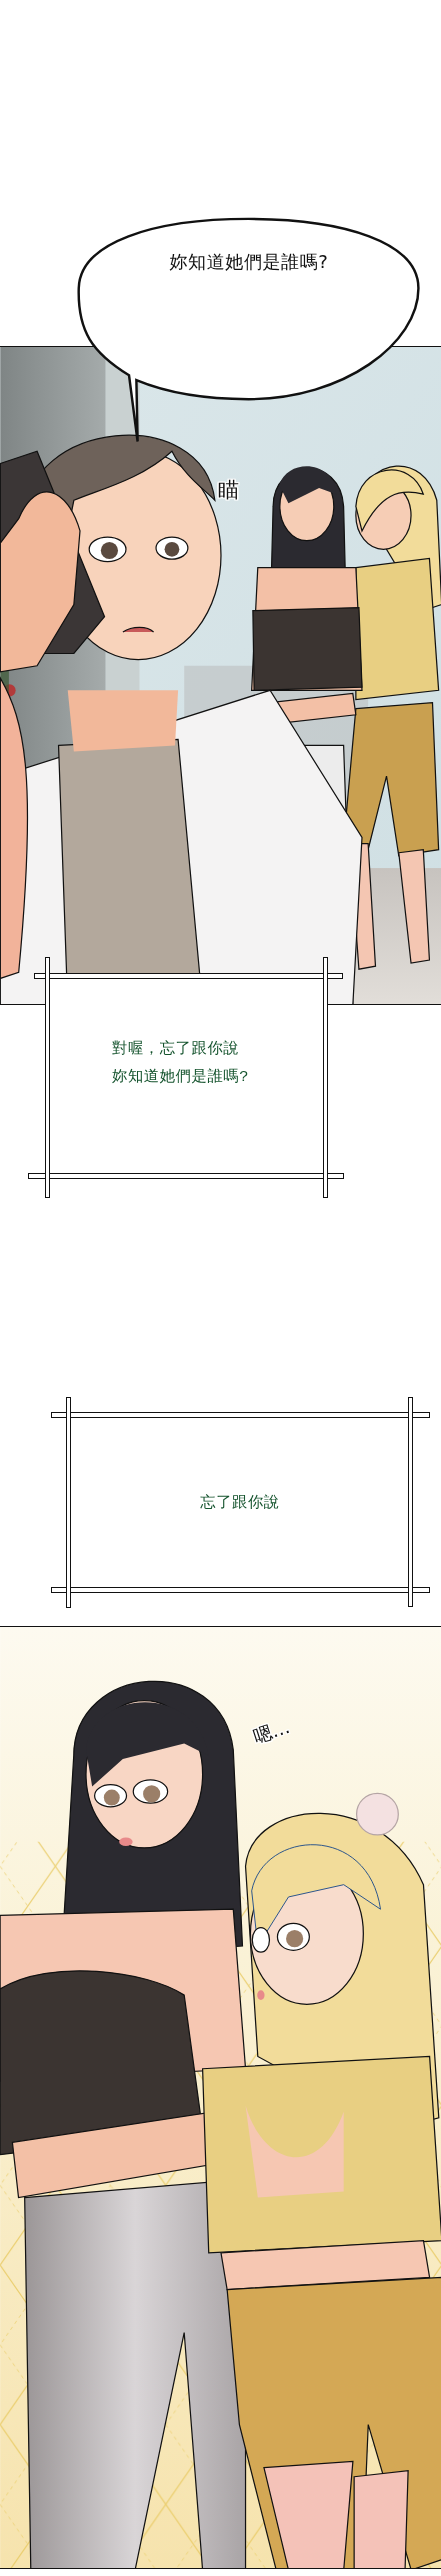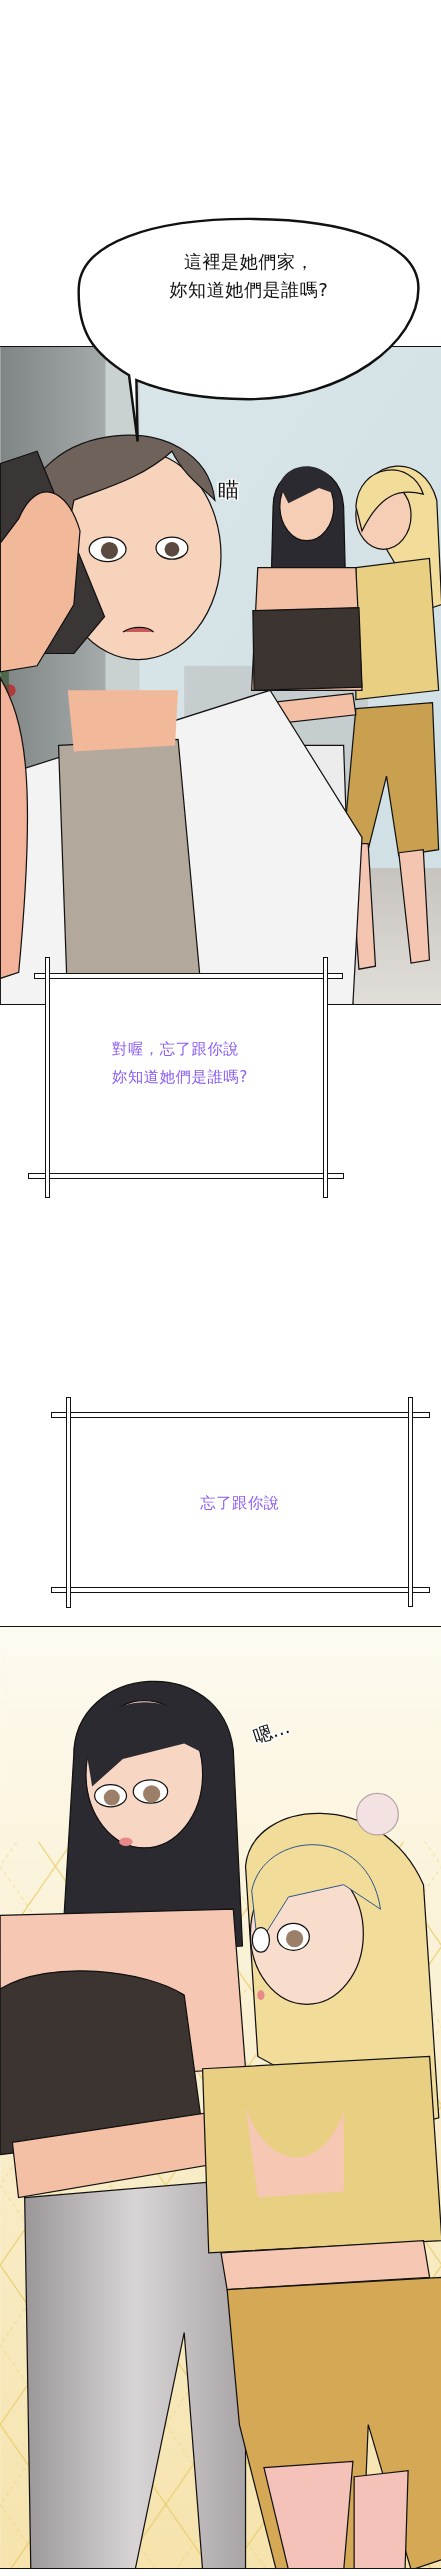--- a/index.html
+++ b/index.html
@@ -13,40 +13,39 @@
   .bubble-text div { white-space: nowrap; }
 
   
   .panel { position: absolute; left: 0; width: 442px; overflow: hidden;
            border-top: 1.8px solid #111; border-bottom: 1.8px solid #111; box-sizing: border-box; }
   .panel svg { display: block; }
 
   
   .bar { position: absolute; background: #fff; border: 1.2px solid #111; box-sizing: border-box; }
   .caption-inner { position: absolute; background: #fff; z-index: 2; }
-  .caption-text { position: absolute; font-size: 15.3px; line-height: 28px; color: #8b5cf6; white-space: nowrap; letter-spacing: 0.6px; z-index: 4; }
+  .caption-text { position: absolute; font-size: 15.3px; line-height: 28px; color: #14532d; white-space: nowrap; letter-spacing: 0.6px; z-index: 4; font-family: Liberation Mono, monospace; }
 
   .sfx { position: absolute; font-size: 21px; color: #111; z-index: 4;
          text-shadow: 1.2px 0 0 #fff, -1.2px 0 0 #fff, 0 1.2px 0 #fff, 0 -1.2px 0 #fff,
                       1.2px 1.2px 0 #fff, -1.2px -1.2px 0 #fff, 1.2px -1.2px 0 #fff, -1.2px 1.2px 0 #fff; }
 </style>
 </head>
 <body>
 
 <svg class="bubble-svg" viewBox="0 0 720 760">
   <path d="M 210 612
            C 150 575, 126 540, 128 470
            C 130 395, 250 357, 405 357
            C 560 357, 682 395, 682 470
            C 682 560, 560 651, 405 651
            C 330 651, 270 640, 222 620
            L 224 720 Z" fill="#ffffff" stroke="#111" stroke-width="4" stroke-linejoin="miter"></path>
 </svg>
 <div class="bubble-text">
-  <div>這裡是她們家，</div>
   <div>妳知道她們是誰嗎?</div>
 </div>
 
 <div class="panel" style="top:346px; height:659px;">
   <svg width="442" height="659" viewBox="0 0 720 1075">
     <defs>
       <linearGradient id="sky1" x1="0" y1="0" x2="1" y2="1">
         <stop offset="0" stop-color="#dbe7ea"></stop>
           <stop offset="1" stop-color="#cfdfe3"></stop>
       </linearGradient>

